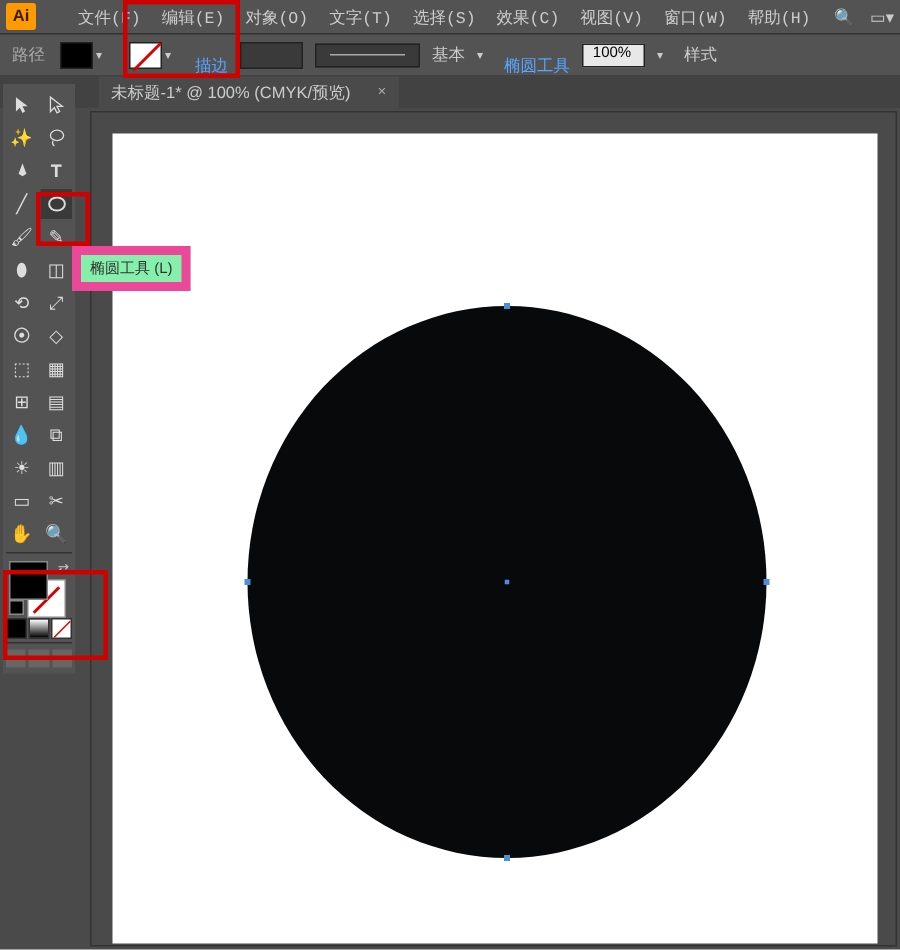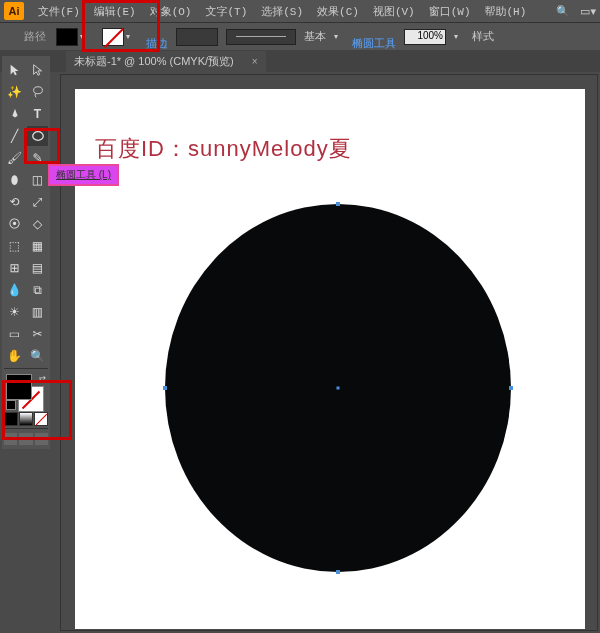--- a/index.html
+++ b/index.html
@@ -1,38 +1,38 @@
 <!DOCTYPE html>
 <html><head>
 <meta charset="utf-8">
 <style>
 * { margin: 0; padding: 0; box-sizing: border-box; font-family: "Microsoft YaHei", sans-serif; }
 body { background: #4a4a4a; width: 600px; height: 633px; overflow: hidden; position: relative; }
 
 
 .menubar { height: 22px; background: #535353; display: flex; align-items: center; padding-left: 4px; gap: 2px; font-size: 11px; color: #ccc; }
-.menubar .logo { width: 20px; height: 18px; background: #ff9a00; color: #3a1c00; display: flex; align-items: center; justify-content: center; font-weight: bold; font-size: 11px; border-radius: 2px; margin-right: 6px; }
+.menubar .logo { width: 20px; height: 18px; background: #ff9a00; color: #3a1c00; display: flex; align-items: center; justify-content: center; font-weight: bold; font-size: 11px; border-radius: 2px; margin-right: 20px; }
 .menubar .menu-item { padding: 2px 6px; cursor: pointer; font-family: Liberation Mono, monospace; }
 .menubar .spacer { flex: 1; }
 .menubar .right-item { padding: 2px 4px; }
 
 
-.controlbar { height: 28px; background: #535353; border-top: 1px solid #323232; display: flex; align-items: center; padding: 0 24px; gap: 8px; font-size: 11px; color: #ccc; }
+.controlbar { height: 28px; background: #535353; border-top: 1px solid #323232; display: flex; align-items: center; padding: 0 8px; gap: 8px; font-size: 11px; color: #ccc; }
 .controlbar .label { color: #aaa; }
 .swatch { width: 22px; height: 18px; border: 1px solid #222; display: inline-block; }
 .swatch.black { background: #000; }
 .swatch.none { background: #fff; position: relative; }
 .swatch.none::after { content: ""; position: absolute; left: -2px; top: 50%; width: 26px; border-top: 2px solid #d00; transform: rotate(-45deg); }
 .dropdown-arrow { width: 10px; color: #ccc; font-size: 8px; }
 .fill-group, .stroke-group { display: flex; align-items: center; gap: 2px; padding: 2px; }
 .weight-box { width: 42px; height: 18px; background: #3a3a3a; border: 1px solid #222; }
 .brush-box { width: 70px; height: 16px; background: #3a3a3a; border: 1px solid #222; display: flex; align-items: center; justify-content: center; }
 .brush-box .line { width: 50px; border-top: 1px solid #aaa; }
 .style-label { color: #58a4ff; margin-top: 14px; }
-.opacity-box { width: 42px; height: 16px; background: #e8e8e8; border: 1px solid #222; color: #000; font-size: 10px; text-align: right; padding-right: 2px; }
+.opacity-box { width: 42px; height: 16px; background: #e8e8e8; border: 1px solid #222; color: #000; font-size: 10px; text-align: center; padding-right: 2px; }
 
 
 .highlight1 { position: absolute; left: 82px; top: 0px; width: 78px; height: 52px; border: 3px solid #d00000; z-index: 50; pointer-events: none; }
 .highlight2 { position: absolute; left: 24px; top: 128px; width: 36px; height: 36px; border: 3px solid #d00000; z-index: 50; pointer-events: none; }
 .highlight3 { position: absolute; left: 2px; top: 380px; width: 70px; height: 60px; border: 3px solid #d00000; z-index: 50; pointer-events: none; }
 
 
 .doctab { height: 22px; background: #424242; display: flex; align-items: center; padding-left: 66px; font-size: 11px; color: #ccc; }
 .doctab .tab { padding: 3px 8px; background: #4a4a4a; display: flex; align-items: center; gap: 18px; }
 .doctab .close { color: #aaa; font-size: 10px; }
@@ -57,21 +57,21 @@
 .toolbar .color-modes .mode { width: 14px; height: 14px; border: 1px solid #333; }
 .toolbar .color-modes .mode.solid { background: #000; }
 .toolbar .color-modes .mode.grad { background: linear-gradient(#fff, #000); }
 .toolbar .color-modes .mode.none { background: #fff; position: relative; }
 .toolbar .color-modes .mode.none::after { content: ""; position: absolute; left: -1px; top: 50%; width: 15px; border-top: 1px solid #d00; transform: rotate(-45deg); }
 
 .toolbar .screen-modes { display: flex; gap: 2px; margin-top: 4px; }
 .toolbar .screen-modes .sm { width: 14px; height: 12px; background: #666; }
 
 
-.tooltip { position: absolute; left: 48px; top: 164px; background: #d946ef; border: 2px solid #ec4899; padding: 2px 6px; font-size: 10px; color: #333; z-index: 60; white-space: nowrap; text-decoration: underline; }
+.tooltip { position: absolute; left: 48px; top: 164px; background: #86efac; border: 6px solid #ec4899; padding: 2px 6px; font-size: 10px; color: #333; z-index: 60; white-space: nowrap; }
 
 
 .canvas-area { position: absolute; left: 60px; top: 74px; right: 2px; bottom: 2px; background: #4a4a4a; border: 1px solid #333; }
 .canvas { position: absolute; left: 14px; top: 14px; width: 510px; height: 540px; background: #fff; }
 .watermark { position: absolute; left: 20px; top: 45px; font-size: 22px; color: #b03040; font-weight: normal; letter-spacing: 1px; }
 .ellipse { position: absolute; left: 90px; top: 115px; width: 346px; height: 368px; background: #08090b; border-radius: 50%; }
 .ellipse .anchor { position: absolute; width: 4px; height: 4px; background: #4a90d9; }
 .ellipse .center { left: 50%; top: 50%; transform: translate(-50%, -50%); width: 3px; height: 3px; background: #4a90d9; }
 .ellipse .a-top { left: 50%; top: -2px; transform: translateX(-50%); }
 .ellipse .a-bot { left: 50%; bottom: -2px; transform: translateX(-50%); }
@@ -222,21 +222,20 @@
     <div class="sm"></div>
     <div class="sm"></div>
     <div class="sm"></div>
   </div>
 </div>
 
 <div class="tooltip">椭圆工具 (L)</div>
 
 <div class="canvas-area">
   <div class="canvas">
-    <div class="watermark">百度ID：sunnyMelody夏</div>
     <div class="ellipse">
       <div class="anchor center"></div>
       <div class="anchor a-top"></div>
       <div class="anchor a-bot"></div>
       <div class="anchor a-left"></div>
       <div class="anchor a-right"></div>
     </div>
   </div>
 </div>
 

